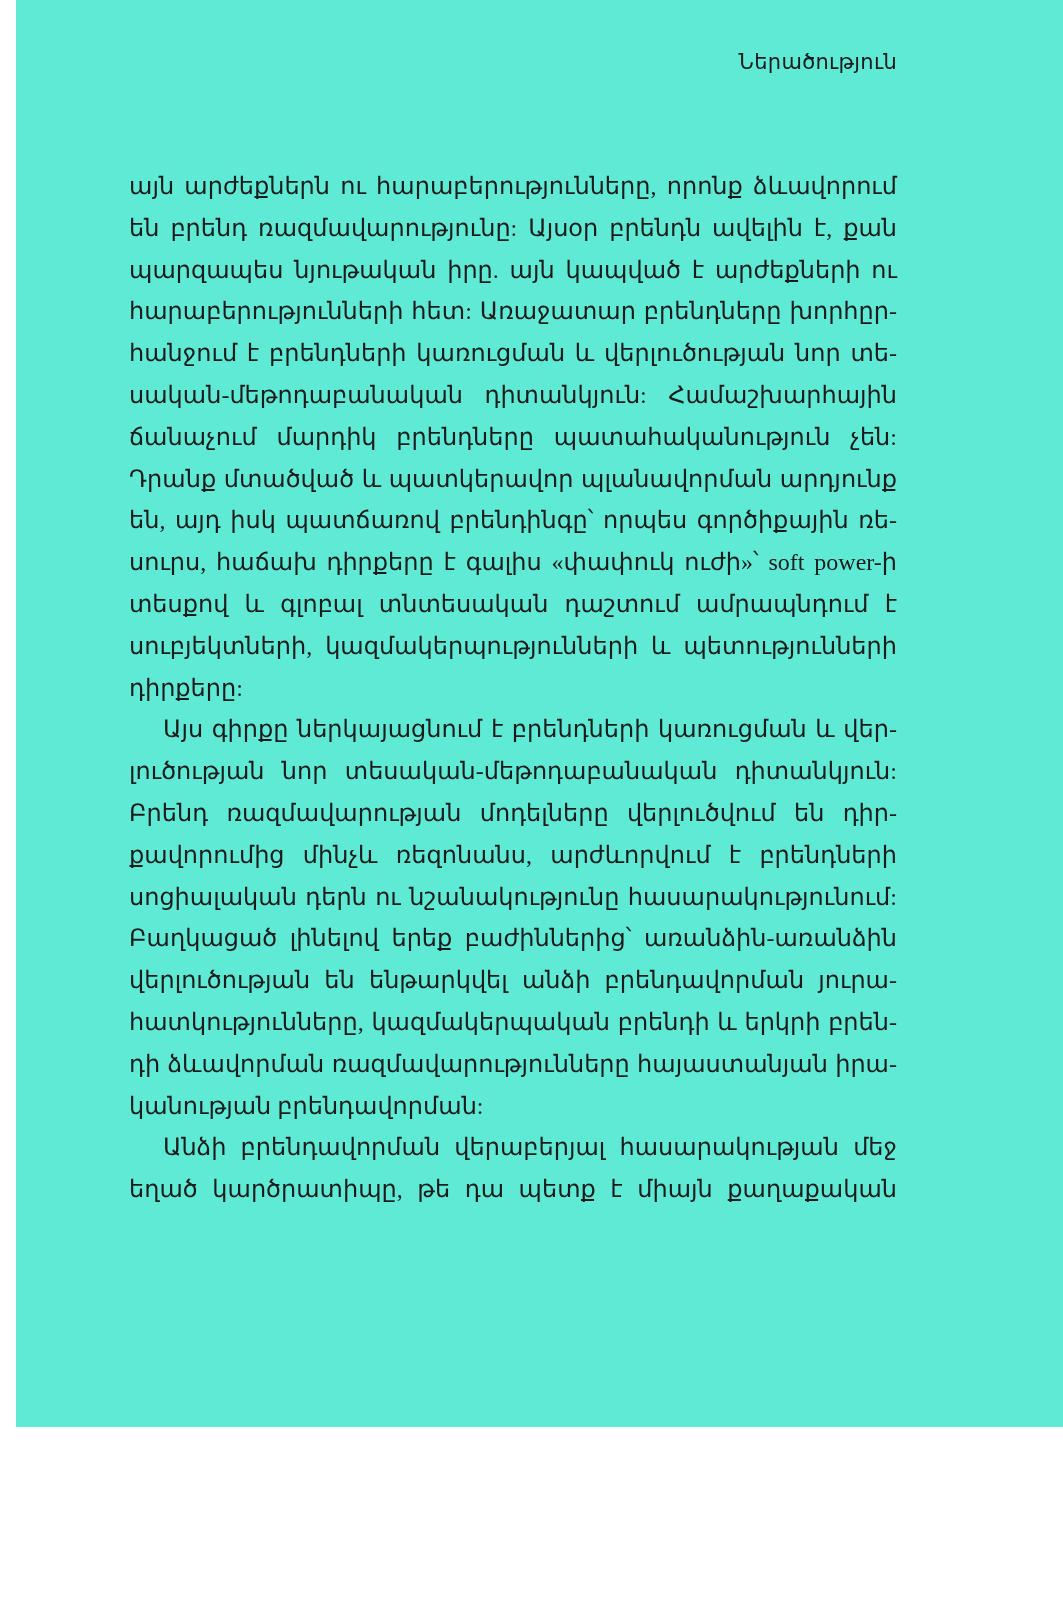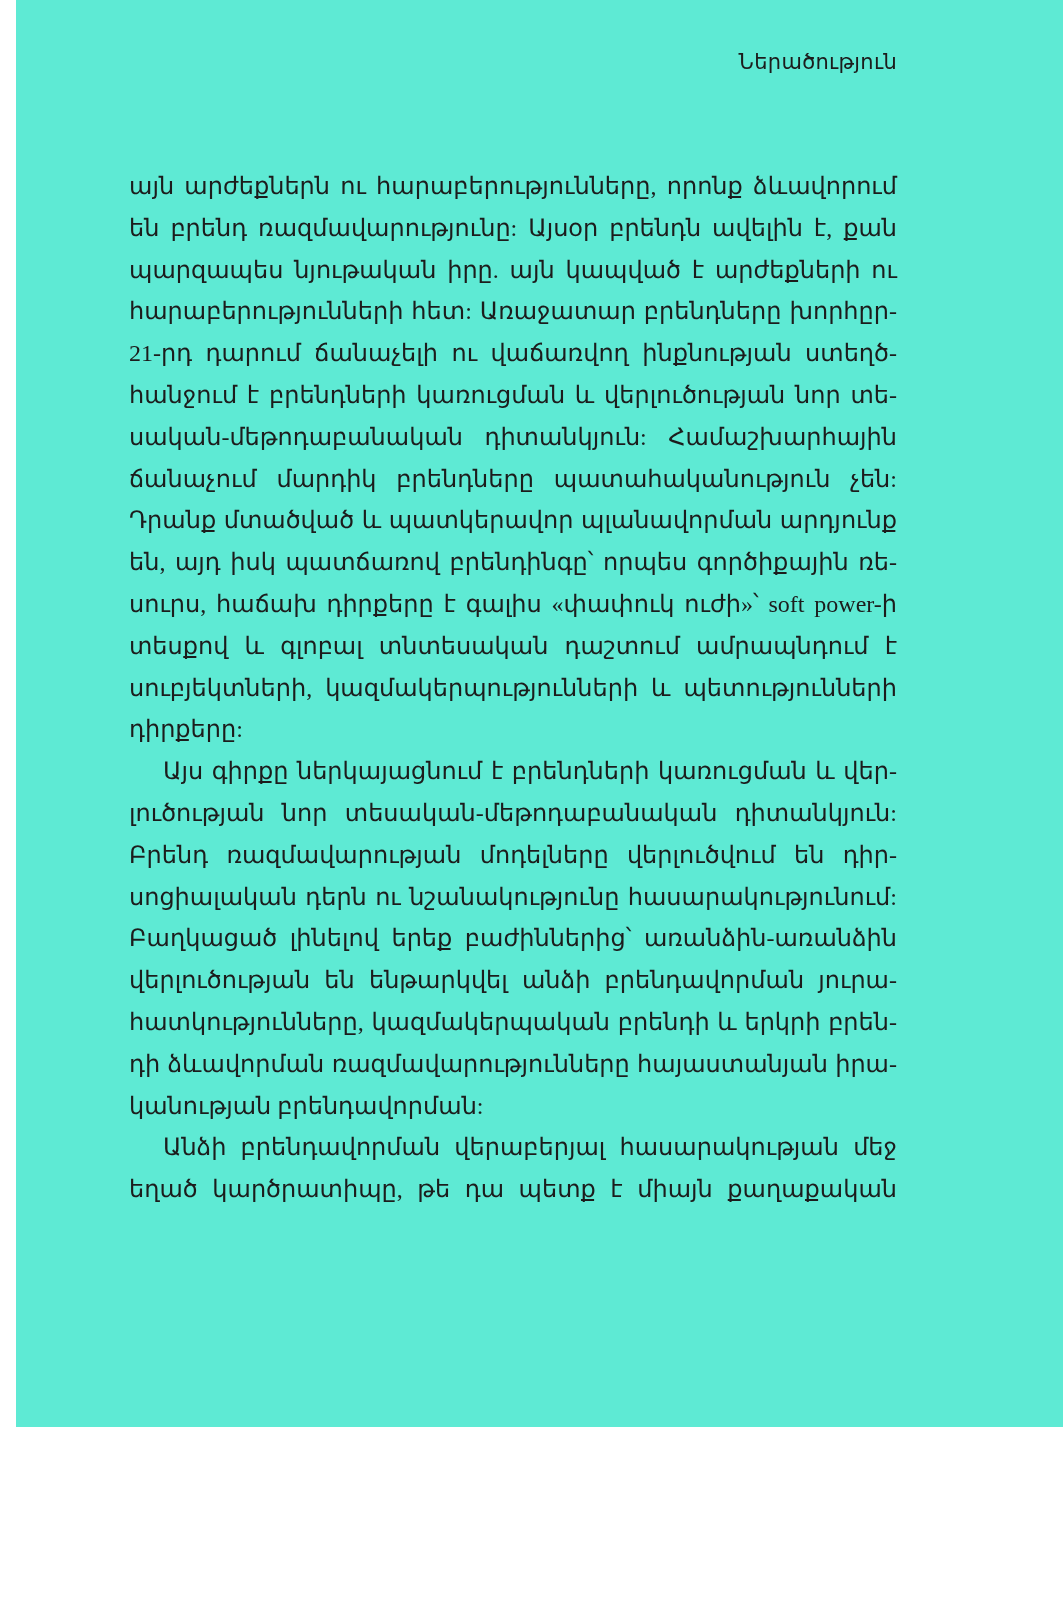--- a/index.html
+++ b/index.html
@@ -67,36 +67,36 @@
 
   <div class="running-head">Ներածություն</div>
 
   <div class="body-text">
 
     <div class="paragraph">
       <div class="line">այն արժեքներն ու հարաբերությունները, որոնք ձևավորում</div>
       <div class="line">են բրենդ ռազմավարությունը: Այսօր բրենդն ավելին է, քան</div>
       <div class="line">պարզապես նյութական իրը. այն կապված է արժեքների ու</div>
       <div class="line">հարաբերությունների հետ: Առաջատար բրենդները խորհըր-</div>
-      <div class="line">21-րդ դարում ճանաչելի ու վաճառվող ինքնության ստեղծ-</div>
       <div class="line">հանջում է բրենդների կառուցման և վերլուծության նոր տե-</div>
       <div class="line">սական-մեթոդաբանական դիտանկյուն: Համաշխարհային</div>
       <div class="line">ճանաչում մարդիկ բրենդները պատահականություն չեն:</div>
       <div class="line">Դրանք մտածված և պատկերավոր պլանավորման արդյունք</div>
       <div class="line">են, այդ իսկ պատճառով բրենդինգը՝ որպես գործիքային ռե-</div>
       <div class="line">սուրս, հաճախ դիրքերը է գալիս «փափուկ ուժի»՝ soft power-ի</div>
       <div class="line">տեսքով և գլոբալ տնտեսական դաշտում ամրապնդում է</div>
       <div class="line">սուբյեկտների, կազմակերպությունների և պետությունների</div>
       <div class="line short">դիրքերը:</div>
     </div>
 
     <div class="paragraph">
       <div class="line indent">Այս գիրքը ներկայացնում է բրենդների կառուցման և վեր-</div>
       <div class="line">լուծության նոր տեսական-մեթոդաբանական դիտանկյուն:</div>
       <div class="line">Բրենդ ռազմավարության մոդելները վերլուծվում են դիր-</div>
+      <div class="line">քավորումից մինչև ռեզոնանս, արժևորվում է բրենդների</div>
       <div class="line">սոցիալական դերն ու նշանակությունը հասարակությունում:</div>
       <div class="line">Բաղկացած լինելով երեք բաժիններից՝ առանձին-առանձին</div>
       <div class="line">վերլուծության են ենթարկվել անձի բրենդավորման յուրա-</div>
       <div class="line">հատկությունները, կազմակերպական բրենդի և երկրի բրեն-</div>
       <div class="line">դի ձևավորման ռազմավարությունները հայաստանյան իրա-</div>
       <div class="line short">կանության բրենդավորման:</div>
     </div>
 
     <div class="paragraph">
       <div class="line indent">Անձի բրենդավորման վերաբերյալ հասարակության մեջ</div>

